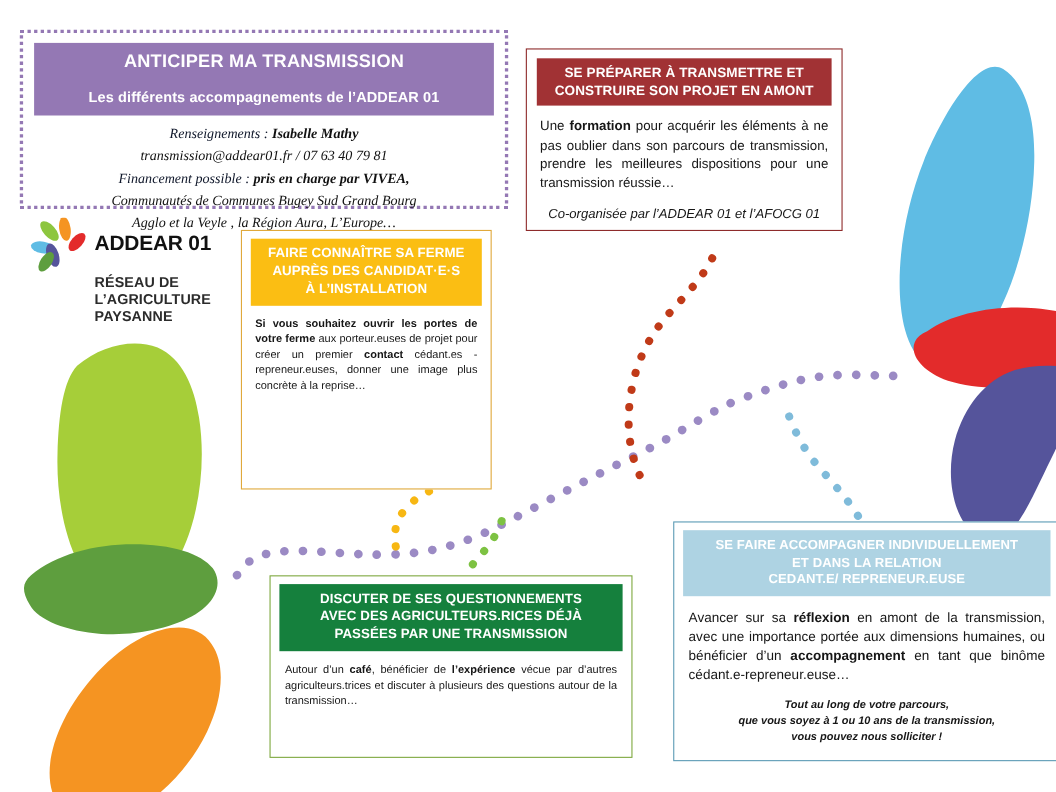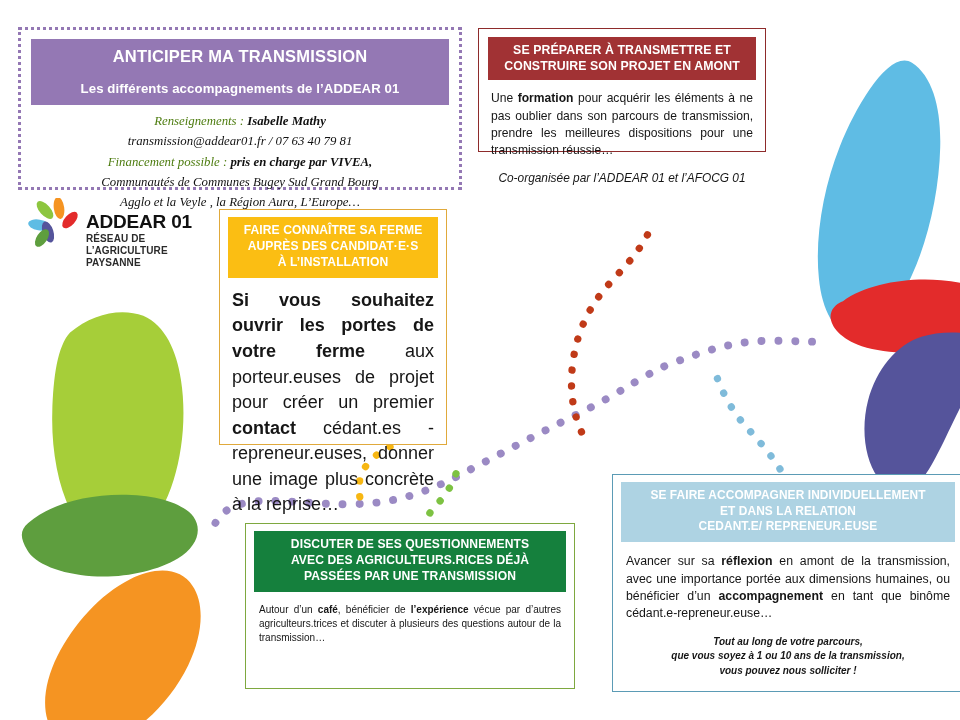--- a/index.html
+++ b/index.html
@@ -32,40 +32,40 @@
     background:#9478B4;margin:9px 10px 0 10px;padding:7px 6px 8px;
     font-size:15.5px;
   }
   #intro-card .hdr .l1{font-size:16.5px;letter-spacing:.2px;}
   #intro-card .hdr .l2{font-size:13.2px;margin-top:12px;}
   #intro-card .intro-body{
     padding:6px 14px 0;text-align:center;font-size:12.8px;
     font-family:"Liberation Serif","DejaVu Serif",serif;
     font-style:italic;line-height:1.5;color:#111;
   }
-  #intro-card .intro-body .lbl{color:#4d7c0f;}
+  #intro-card .intro-body .lbl{color:#0f172a;}
   #intro-card .intro-body .val{color:#111;font-weight:bold;}
   #intro-card .intro-body .row{margin:1px 0;}
 
   
   #prep-card{
-    left:478px;top:28px;width:288px;height:124px;
+    left:478px;top:44px;width:288px;height:166px;
     border:1.4px solid #8E2B2B;
   }
   #prep-card .hdr{background:#A13234;margin:8px 9px 0;padding:5px 6px 6px;font-size:12.3px;}
   #prep-card .body{padding:10px 12px 0;font-size:12.1px;}
   #prep-card .body .co{font-style:italic;text-align:center;margin-top:11px;font-size:11.9px;}
 
   
   #ferme-card{
     left:219px;top:209px;width:228px;height:236px;
     border:1.4px solid #E0A93B;
   }
   #ferme-card .hdr{background:#FBBE13;margin:7px 8px 0;padding:6px 4px 7px;font-size:12.1px;}
-  #ferme-card .body{padding:10px 12px 0;font-size:18px;}
+  #ferme-card .body{padding:10px 12px 0;font-size:10px;}
 
   
   #discuter-card{
     left:245px;top:523px;width:330px;height:166px;
     border:1.4px solid #7EA83F;
   }
   #discuter-card .hdr{background:#15803d;margin:7px 8px 0;padding:6px 4px 7px;font-size:12.1px;}
   #discuter-card .body{padding:11px 13px 0;font-size:10px;}
 
   
@@ -78,21 +78,21 @@
   #accomp-card .body .closing{
      text-align:center;font-style:italic;font-weight:bold;margin-top:12px;
      line-height:1.45;font-size:10px;
   }
 
   
   #logo{position:absolute;left:26px;top:198px;width:185px;height:92px;}
   #logo .flower{position:absolute;left:0;top:0;width:62px;height:62px;}
   #logo .ltext{position:absolute;left:60px;top:14px;}
   #logo .lname{font-size:19px;font-weight:bold;letter-spacing:-.2px;color:#111;line-height:1;}
-  #logo .lsub{font-size:10px;font-weight:bold;color:#2b2b2b;line-height:1.18;margin-top:2px;letter-spacing:.1px;}
+  #logo .lsub{font-size:13px;font-weight:bold;color:#2b2b2b;line-height:1.18;margin-top:18px;letter-spacing:.1px;}
 </style>
 </head>
 <body>
 
 <div class="stage">
 
   <svg class="petals" viewBox="0 0 960 720">
 
     <path d="M67,318 C88,300 116,294 137,302 C158,311 169,336 173,363 C178,395 175,430 166,459
          C156,491 139,514 120,520 C101,526 80,513 68,489 C55,464 49,428 50,394 C51,360 55,331 67,318 Z" fill="#A6CE39"></path>

